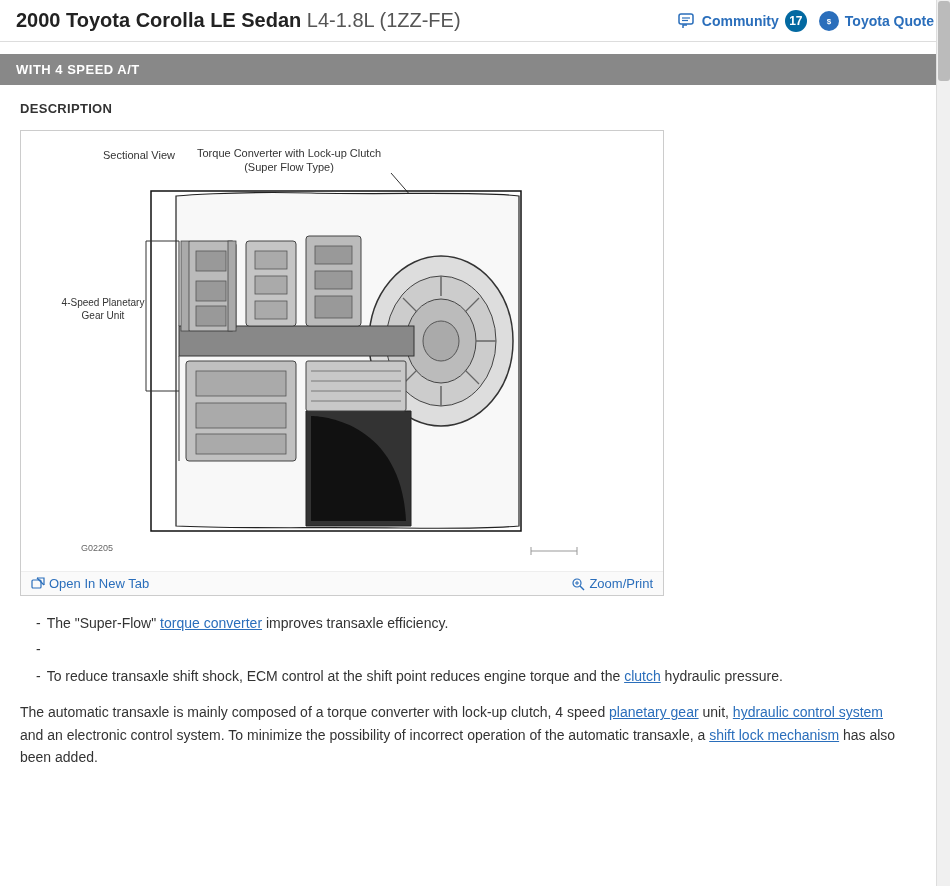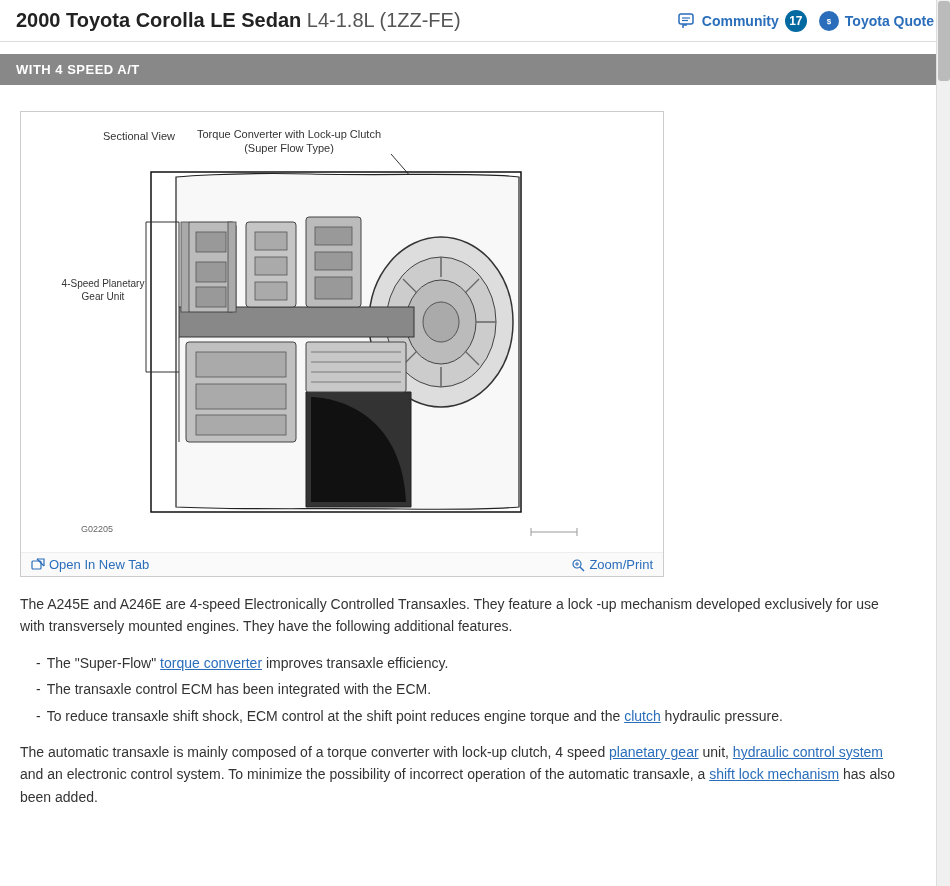--- a/index.html
+++ b/index.html
@@ -249,20 +249,21 @@
     </button>
   </div>
 </div>
 
 <div class="section-header-bar">
   <span>WITH 4 SPEED A/T</span>
 </div>
 
 <div id="main-content">
 
+  <div class="description-label">DESCRIPTION</div>
 
   
   <div class="image-container">
     <div class="image-box">
       <div class="technical-diagram">
         <svg class="diagram-svg" viewBox="0 0 548 420" xmlns="http://www.w3.org/2000/svg">
 
           <rect width="548" height="420" fill="white"></rect>
 
           <text x="72" y="18" font-size="11" font-family="Arial" fill="#333">Sectional View</text>
@@ -362,34 +363,30 @@
           <line x1="9" y1="9" x2="13" y2="13" stroke="#2a6ebb" stroke-width="1.5"></line>
           <line x1="4" y1="6" x2="8" y2="6" stroke="#2a6ebb" stroke-width="1"></line>
           <line x1="6" y1="4" x2="6" y2="8" stroke="#2a6ebb" stroke-width="1"></line>
         </svg>
         <span>Zoom/Print</span>
       </a>
     </div>
   </div>
 
   
-  <div class="body-text">
-    <p>The A245E and A246E are 4-speed Electronically Controlled Transaxles. They feature a lock -up mechanism developed exclusively for use with transversely mounted engines. They have the following additional features.</p>
-  </div>
 
   <div class="bullet-list">
     <div class="bullet-item">
       <span class="bullet-dash">-</span>
       <span>
         <span>The "Super-Flow" </span><a class="link">torque converter</a><span> improves transaxle efficiency.</span>
       </span>
     </div>
     <div class="bullet-item">
       <span class="bullet-dash">-</span>
-      <span>The transaxle control ECM has been integrated with the ECM.</span>
     </div>
     <div class="bullet-item">
       <span class="bullet-dash">-</span>
       <span>
         <span>To reduce transaxle shift shock, ECM control at the shift point reduces engine torque and the </span><a class="link">clutch</a><span> hydraulic pressure.</span>
       </span>
     </div>
   </div>
 
   <div class="body-text">

